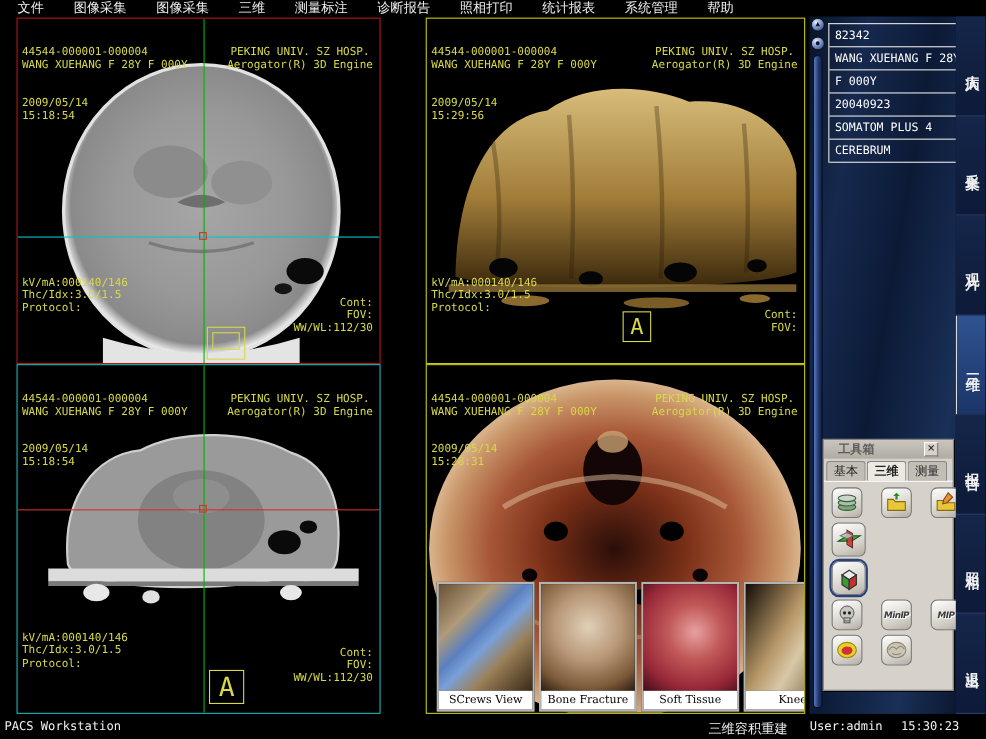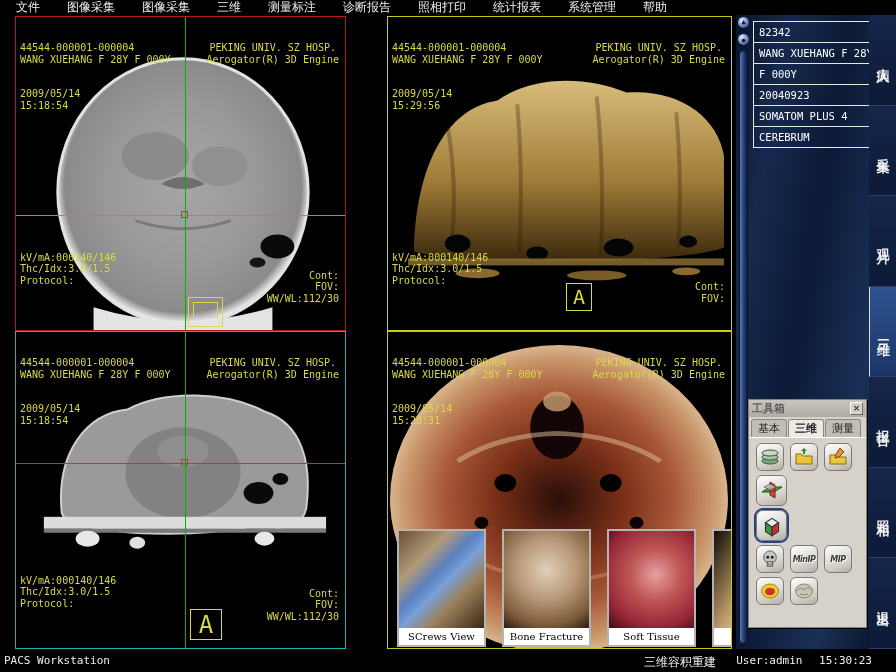--- a/index.html
+++ b/index.html
@@ -31,21 +31,21 @@
   .hline.red{background:#d03030}
   .xsq{position:absolute;width:7px;height:7px;border:1px solid #d03030;z-index:5;background:transparent}
 
   .amark{position:absolute;z-index:6;border:1px solid #d8d848;color:#d8d848;display:flex;align-items:center;justify-content:center;font-family:"DejaVu Sans Mono",monospace}
   #q2 .amark{left:178px;top:266px;width:26px;height:28px;font-size:20px}
   #q3 .amark{left:174px;top:277px;width:32px;height:31px;font-size:24px}
   .roibox{position:absolute;z-index:6;left:172px;top:280px;width:35px;height:30px;border:1px solid #d8d848}
   .roibox .inner{position:absolute;left:4px;top:4px;right:4px;height:16px;border:1px solid #d8d848}
 
   
-  .thumbs{position:absolute;left:9px;top:197px;height:132px;display:flex;gap:16px;z-index:7}
+  .thumbs{position:absolute;left:9px;top:197px;height:132px;display:flex;gap:4px;z-index:7}
   .thumb{width:89px;height:118px;border:2px solid #b4b4b4;background:#000;display:flex;flex-direction:column;flex:none}
   .timg{flex:1}
   .timg.screws{background:linear-gradient(135deg,#6a5038 0%,#b09a78 28%,#5a80c0 44%,#7aa0d8 54%,#9a8058 70%,#3a2818 100%)}
   .timg.bone{background:radial-gradient(circle at 50% 40%,#e0d0b8 0%,#b89878 42%,#7a5838 78%,#2a1c10 100%)}
   .timg.soft{background:radial-gradient(circle at 55% 45%,#e8a0a0 0%,#c05858 35%,#982838 72%,#400c18 100%)}
   .timg.knee{background:linear-gradient(120deg,#120c06 0%,#b89868 42%,#d8c8a8 60%,#5a4328 100%)}
   .tlabel{height:17px;background:#fff;color:#000;font:10px/17px "DejaVu Serif",serif;text-align:center;white-space:nowrap;overflow:hidden}
 
   
   .rpanel{position:absolute;left:736px;top:15px;width:133px;height:634px;background:linear-gradient(100deg,#0a1428 0%,#16294e 22%,#0c1a36 48%,#1a3058 78%,#0c1830 100%)}
@@ -54,27 +54,27 @@
   .sbtn{position:absolute;left:0;width:13px;height:13px;border-radius:50%;background:radial-gradient(circle at 35% 30%,#e8eef8,#6a82b8 55%,#1c2c54);border:1px solid #0a1428;color:#0a1630;font-size:7px;line-height:11px;text-align:center}
   .sbtn.up{top:0}
   .sbtn.dot{top:17px;font-size:6px}
   .srod{position:absolute;left:2px;top:34px;width:9px;bottom:2px;border-radius:5px;background:linear-gradient(90deg,#5a78b8,#243c74 55%,#101f44);border:1px solid #091226}
 
   .pinfo{position:absolute;left:17px;top:6px;width:116px;border-top:1px solid #e6e6e6;border-left:1px solid #e6e6e6}
   .pfield{height:21px;border-bottom:1px solid #e6e6e6;color:#fff;font:10.5px/21px "DejaVu Sans Mono",monospace;padding-left:5px;white-space:nowrap;overflow:hidden}
 
   
   .toolbox{position:absolute;left:12px;top:384px;width:119px;height:229px;background:#d6d2ca;border:1px solid #828282;font-family:"DejaVu Sans",sans-serif;box-shadow:1px 1px 0 #000}
-  .tb-title{height:17px;background:linear-gradient(#cac6be,#b0aca4);display:flex;align-items:center;padding:0 3px;color:#5c5c5c;font-size:11px;font-weight:bold}
+  .tb-title{height:17px;background:linear-gradient(#cac6be,#b0aca4);display:flex;align-items:center;padding:0 13px;color:#5c5c5c;font-size:11px;font-weight:bold}
   .tb-close{margin-left:auto;width:13px;height:13px;background:#d6d2ca;border:1px solid;border-color:#fff #707070 #707070 #fff;font-size:9px;line-height:11px;text-align:center;color:#333}
   .tb-tabs{display:flex;height:20px;padding:2px 2px 0;gap:1px}
   .tb-tab{padding:0 6px;font-size:11px;line-height:17px;background:#c2beb6;border:1px solid #888;border-bottom:none;border-radius:3px 3px 0 0;color:#222;white-space:nowrap}
   .tb-tab.active{background:#ece9e3;font-weight:bold}
   .tb-body{padding:5px 0 0 7px;border-top:1px solid #fff}
-  .tb-row{display:flex;gap:6px;margin-bottom:4px}
+  .tb-row{display:flex;gap:17px;margin-bottom:4px}
   .tbtn{width:28px;height:28px;flex:none;border-radius:6px;background:linear-gradient(160deg,#ffffff,#d2cec6 70%,#b2aea6);border:1px solid #7a7a7a;display:flex;align-items:center;justify-content:center}
   .tbtn.big{width:31px;height:31px}
   .tbtn.sel{box-shadow:0 0 0 2px #28427e;border-radius:7px}
   .tbtn .lbl{font:italic 700 8px "DejaVu Sans",sans-serif;color:#3a3a3a;text-shadow:1px 1px 0 #fff;letter-spacing:-0.5px}
 
   
   .tabstrip{position:absolute;left:869px;top:15px;width:27px;height:634px;background:#101d3a;display:flex;flex-direction:column}
   .vtab{flex:1;display:flex;align-items:center;justify-content:center;writing-mode:vertical-rl;text-orientation:upright;color:#f0f0f0;font:700 13px "DejaVu Sans",sans-serif;letter-spacing:3px;border-bottom:1px solid #2c3f6e;background:linear-gradient(180deg,#15264a,#0d1a38)}
   .vtab.active{background:linear-gradient(180deg,#2f5390,#1b3568);border-left:1px solid #dcdcdc}
 

